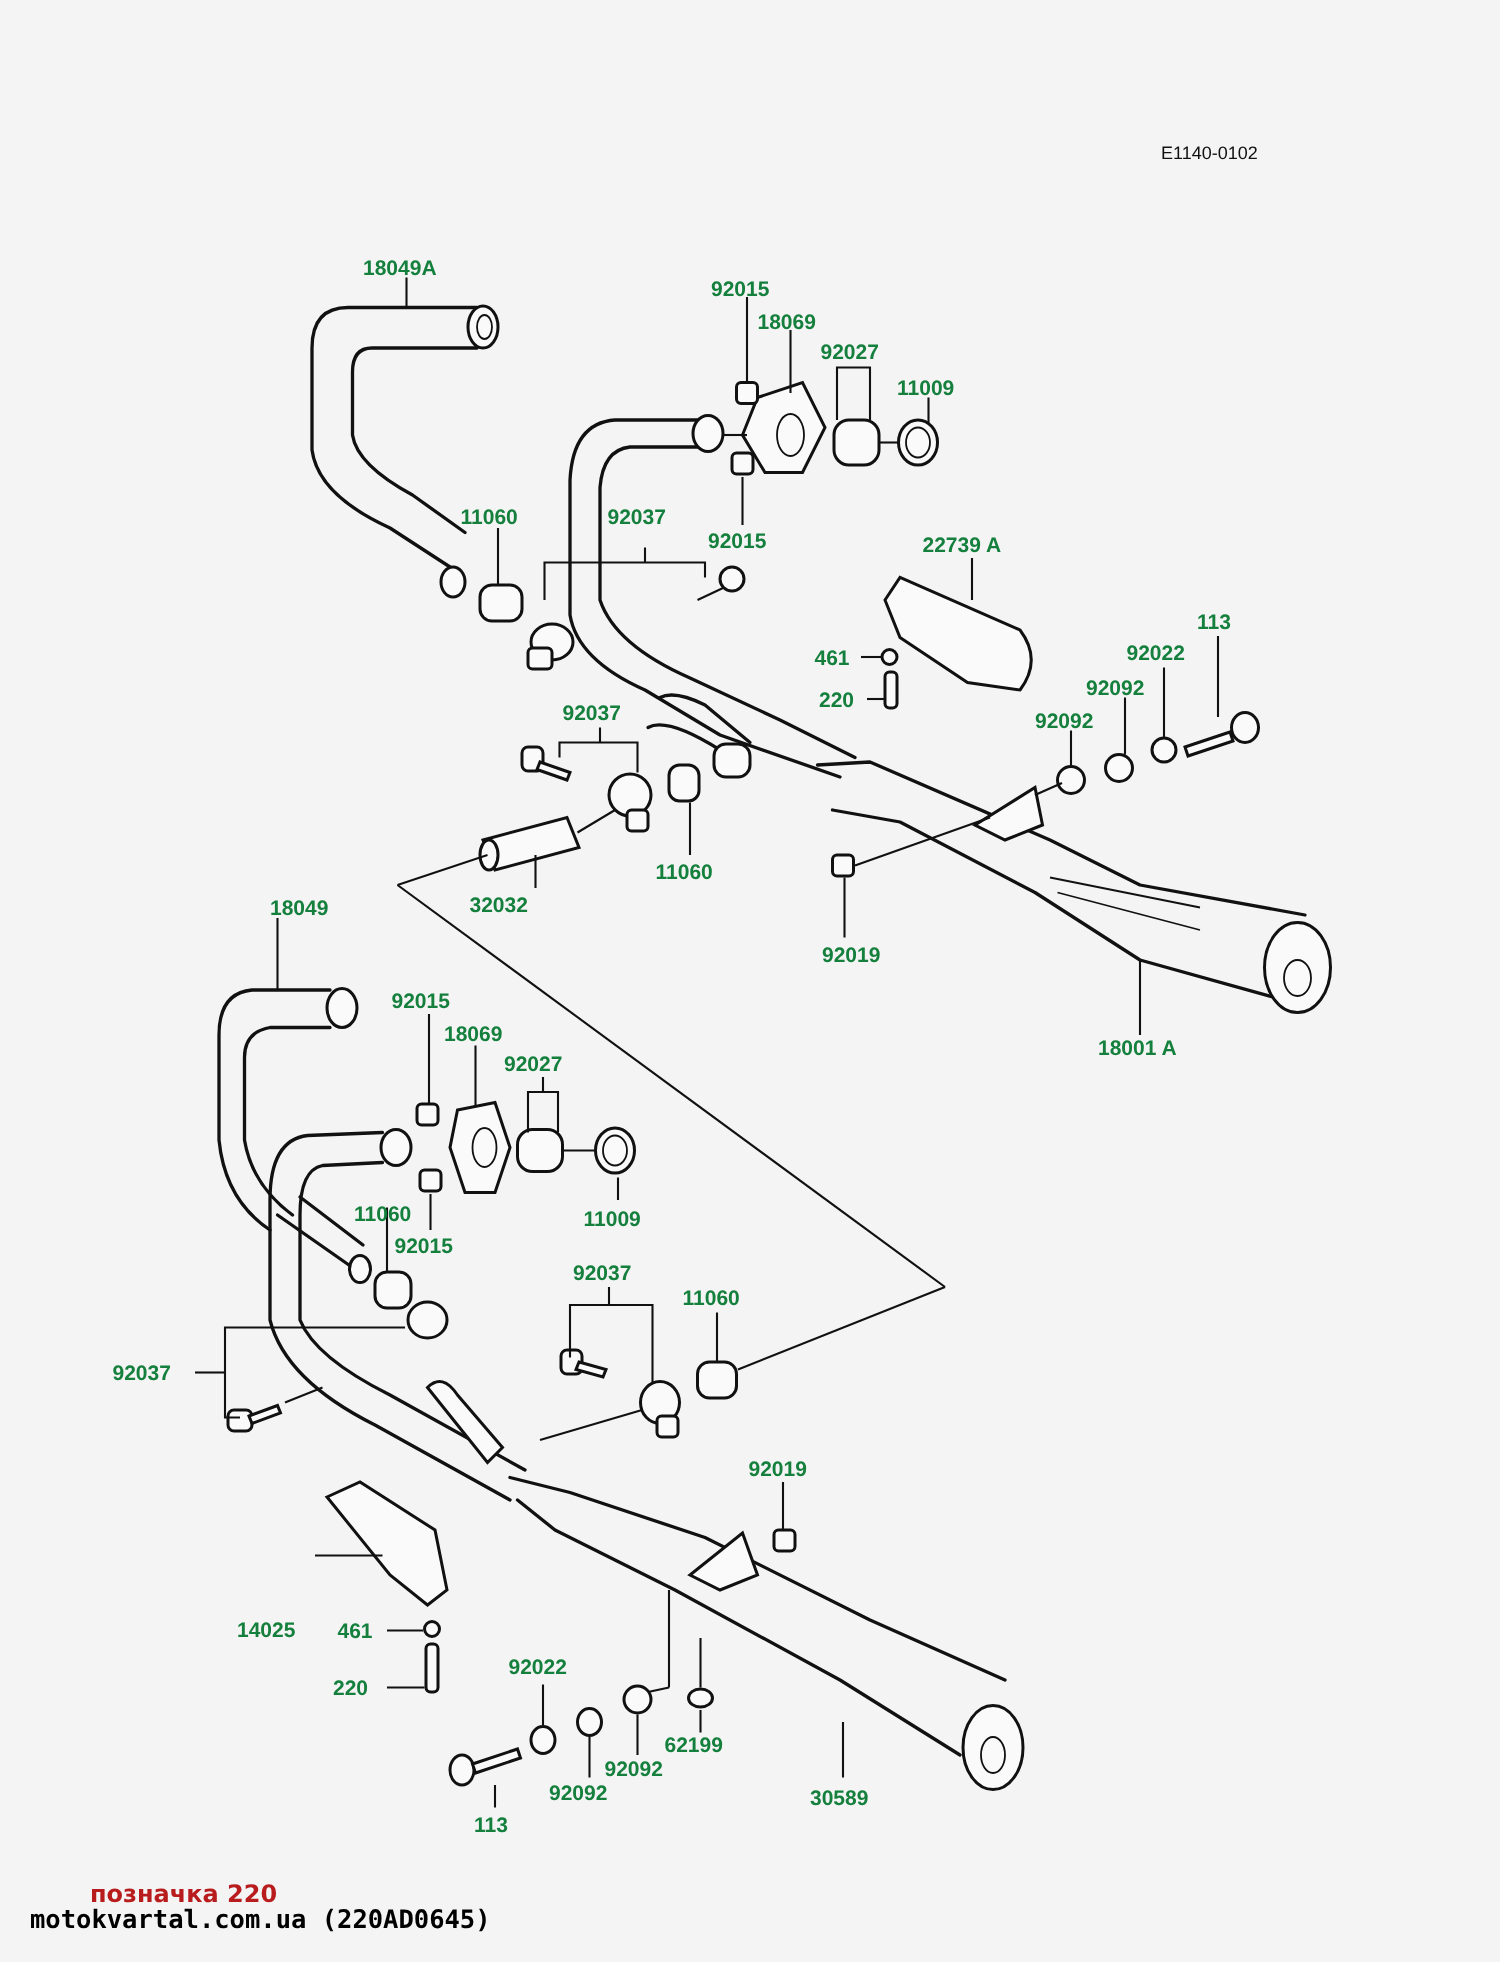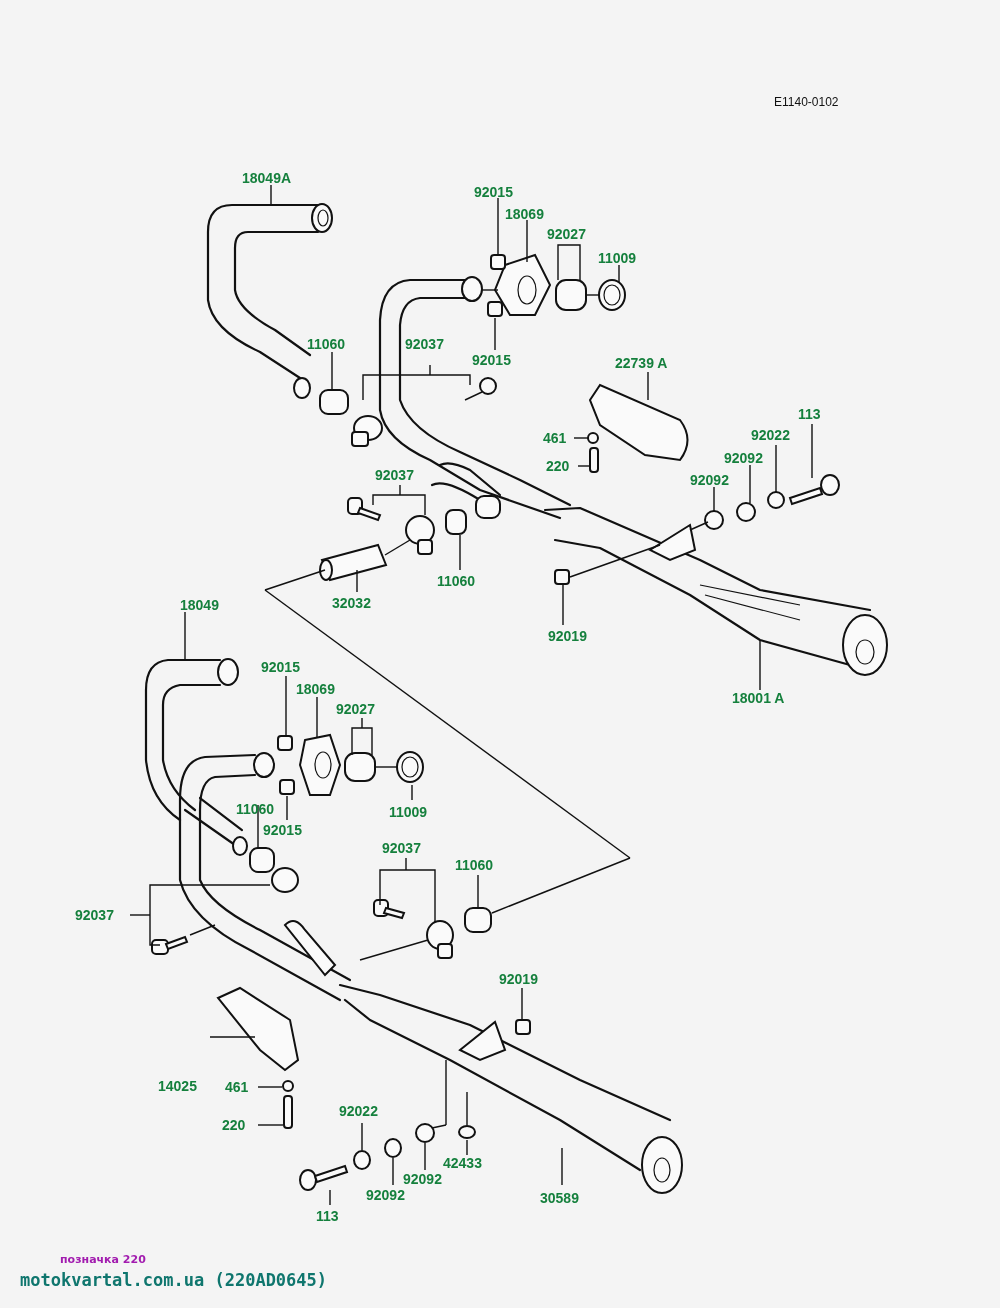--- a/index.html
+++ b/index.html
@@ -4,23 +4,23 @@
 <style>
   html, body { margin:0; padding:0; background:#f4f4f4; }
   body { width:1000px; height:1308px; position:relative; overflow:hidden;
          font-family:"Liberation Sans", sans-serif; }
   #diagram { position:absolute; left:0; top:0; width:1000px; height:1308px; }
   .lbl { position:absolute; font-family:"Liberation Sans", sans-serif; font-size:14px;
          font-weight:bold; color:#15803d; white-space:nowrap; letter-spacing:0px; }
   .ref { position:absolute; left:774px; top:95px; font-family:"Liberation Sans", sans-serif;
          font-size:12px; font-weight:normal; color:#111; }
   .foot1 { position:absolute; left:60px; top:1253px; font-family:"DejaVu Sans", sans-serif;
-           font-size:11px; font-weight:bold; color:#a21caf; }
+           font-size:16px; font-weight:bold; color:#b91c1c; }
   .foot2 { position:absolute; left:20px; top:1270px; font-family:"DejaVu Sans Mono", monospace;
-           font-size:17px; font-weight:bold; color:#0f766e; }
+           font-size:17px; font-weight:bold; color:#000000; }
   svg .pt { fill:none; stroke:#111; stroke-width:2.2; stroke-linecap:round; stroke-linejoin:round; }
   svg .ln { fill:none; stroke:#111; stroke-width:1.4; }
   svg .part { fill:#fafafa; stroke:#111; stroke-width:2; }
   svg .thin { fill:none; stroke:#111; stroke-width:1.2; }
 </style>
 </head>
 <body>
 
 <svg id="diagram" viewBox="0 0 1000 1308">
 
@@ -233,39 +233,39 @@
 <div class="lbl" style="left:472px;top:352px">92015</div>
 <div class="lbl" style="left:615px;top:355px">22739 A</div>
 <div class="lbl" style="left:543px;top:430px">461</div>
 <div class="lbl" style="left:546px;top:458px">220</div>
 <div class="lbl" style="left:798px;top:406px">113</div>
 <div class="lbl" style="left:751px;top:427px">92022</div>
 <div class="lbl" style="left:724px;top:450px">92092</div>
 <div class="lbl" style="left:690px;top:472px">92092</div>
 <div class="lbl" style="left:375px;top:467px">92037</div>
 <div class="lbl" style="left:437px;top:573px">11060</div>
-<div class="lbl" style="left:332px;top:595px">32032</div>
+<div class="lbl" style="left:313px;top:595px">32032</div>
 <div class="lbl" style="left:548px;top:628px">92019</div>
 <div class="lbl" style="left:732px;top:690px">18001 A</div>
 
 <div class="lbl" style="left:180px;top:597px">18049</div>
 <div class="lbl" style="left:261px;top:659px">92015</div>
 <div class="lbl" style="left:296px;top:681px">18069</div>
 <div class="lbl" style="left:336px;top:701px">92027</div>
 <div class="lbl" style="left:389px;top:804px">11009</div>
 <div class="lbl" style="left:236px;top:801px">11060</div>
 <div class="lbl" style="left:263px;top:822px">92015</div>
 <div class="lbl" style="left:75px;top:907px">92037</div>
 <div class="lbl" style="left:382px;top:840px">92037</div>
 <div class="lbl" style="left:455px;top:857px">11060</div>
 <div class="lbl" style="left:499px;top:971px">92019</div>
 <div class="lbl" style="left:158px;top:1078px">14025</div>
 <div class="lbl" style="left:225px;top:1079px">461</div>
 <div class="lbl" style="left:222px;top:1117px">220</div>
 <div class="lbl" style="left:339px;top:1103px">92022</div>
 <div class="lbl" style="left:366px;top:1187px">92092</div>
 <div class="lbl" style="left:403px;top:1171px">92092</div>
-<div class="lbl" style="left:443px;top:1155px">42433</div>
+<div class="lbl" style="left:443px;top:1155px">62199</div>
 <div class="lbl" style="left:316px;top:1208px">113</div>
 <div class="lbl" style="left:540px;top:1190px">30589</div>
 
 <div class="foot1">позначка 220</div>
 <div class="foot2">motokvartal.com.ua (220AD0645)</div>
 
 </body></html>

